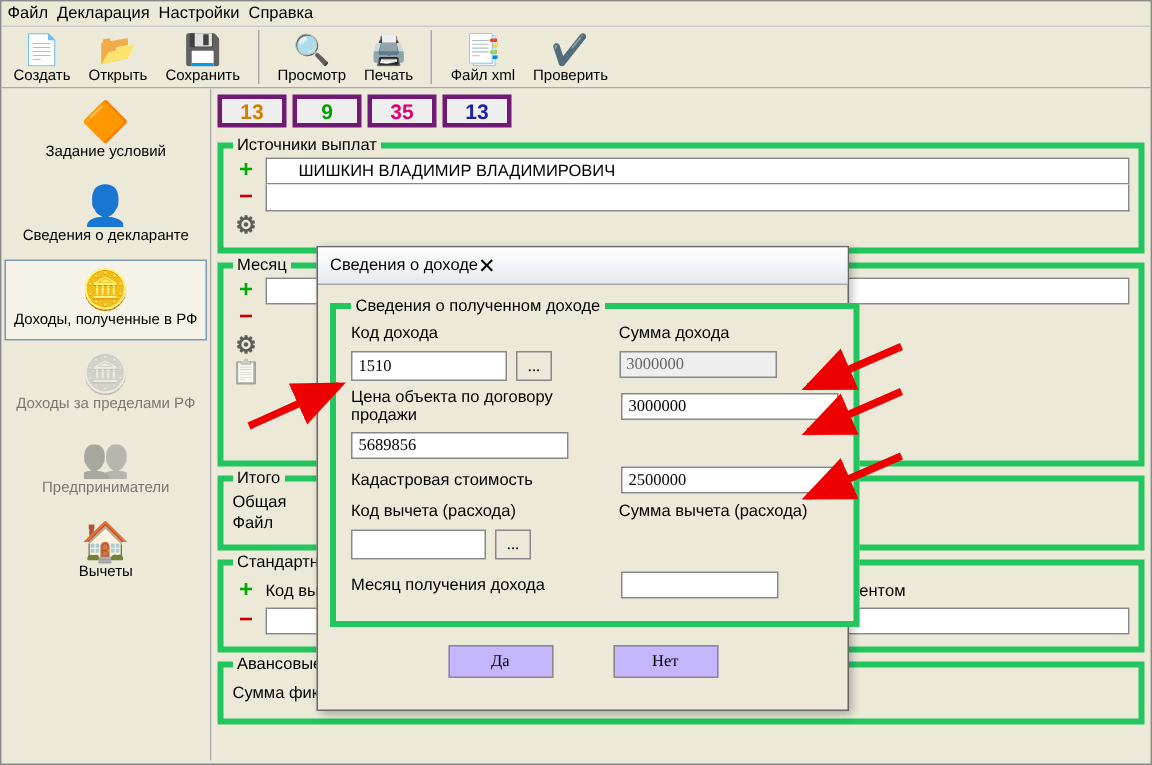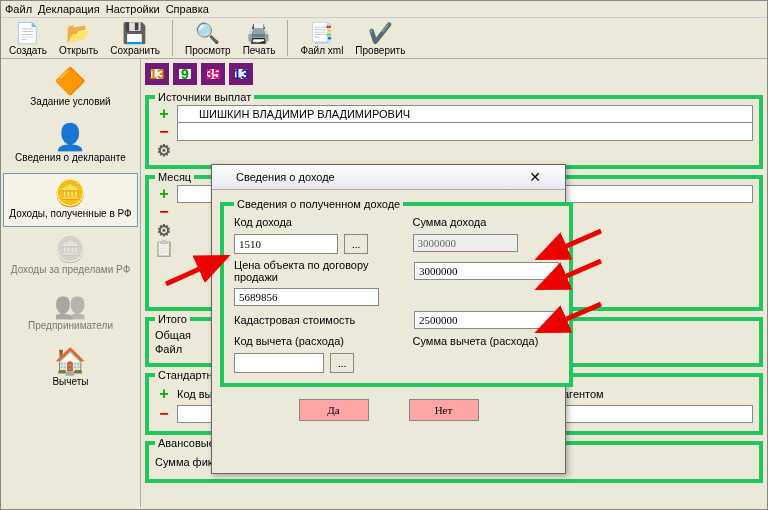--- a/index.html
+++ b/index.html
@@ -11,40 +11,40 @@
 .tbtn{display:flex;flex-direction:column;align-items:center;margin:0 6px;font-size:10px}
 .tbtn .ti{width:24px;height:24px;display:flex;align-items:center;justify-content:center;font-size:20px}
 .tsep{width:1px;height:36px;background:#aaa;margin:0 6px}
 .body{display:flex;height:calc(100% - 60px)}
 .sidebar{width:140px;background:#ece9d8;border-right:1px solid #aaa}
 .sitem{display:flex;flex-direction:column;align-items:center;padding:6px 2px;margin:2px;border:1px solid transparent;text-align:center;font-size:10px;line-height:1.2}
 .sitem.active{border:1px solid #7a98af;background:#f5f2e7}
 .sitem .si{font-size:26px;height:28px;display:flex;align-items:center}
 .main{flex:1;background:#ece9d8;position:relative;padding:4px}
 .tabs{display:flex;gap:4px;margin-bottom:6px}
-.tab{width:24px;height:22px;font-size:14px;font-weight:bold;display:flex;align-items:center;justify-content:center;border:6px solid #701a75;background:#eee}
+.tab{width:46px;height:22px;font-size:14px;font-weight:bold;display:flex;align-items:center;justify-content:center;border:3px solid #701a75;background:#eee}
 .t1{color:#d08000}.t2{color:#00a000}.t3{color:#e00070}.t4{color:#2020b0}
 fieldset{border:4px solid #22c55e;margin:2px 0;padding:2px 6px 6px;background:#ece9d8}
 legend{font-size:11px;padding:0 3px}
 .row{display:flex;align-items:center;margin:2px 0}
 .pm{width:18px;height:18px;font-size:16px;font-weight:bold;display:flex;align-items:center;justify-content:center;margin-right:4px}
 .plus{color:#0a0}.minus{color:#c00}.gear{filter:grayscale(1);opacity:.6}
 input[type=text]{border:1px solid #888;padding:2px 4px;font:11px Tahoma;background:#fff}
 input[readonly]{background:#eee;color:#666}
 .whitelist{background:#fff;border:1px solid #888;height:18px}
 .dialog{position:absolute;left:210px;top:163px;width:355px;height:310px;background:#ece9d8;border:1px solid #666;box-shadow:2px 2px 6px rgba(0,0,0,.3);z-index:10}
-.dlg-title{background:linear-gradient(#fff,#e5eaf0);padding:4px 24px;font-size:11px;border-bottom:1px solid #aaa;display:flex;justify-content:space-between;align-items:center}
+.dlg-title{background:linear-gradient(#fff,#e5eaf0);padding:4px 8px;font-size:11px;border-bottom:1px solid #aaa;display:flex;align-items:center}
 .dlg-title .x{font-family:Arial;font-size:14px;cursor:default}
 .dlg-body{padding:6px 8px}
 .dlg-body fieldset{padding:6px 10px 10px}
 .dfr{display:flex;align-items:center;margin:5px 0;font-size:11px}
 .dfr label{width:180px}
 .dfr input[type=text]{flex:0 0 105px}
 .dlg-btns{display:flex;justify-content:center;gap:40px;margin-top:12px}
-.dlg-btns button{width:70px;height:22px;border:1px solid #888;background:#fca5a5;font:11px Tahoma}
+.dlg-btns button{width:70px;height:22px;border:1px solid #888;background:#c4b5fd;font:11px Tahoma}
 .arrow{position:absolute;z-index:20}
 .arrow svg{display:block}
 .bt-gray{filter:grayscale(1);opacity:.5}
 .halfrow{display:flex;gap:32px}
 .halfrow>div{flex:1}
 .sqbtn{width:24px;height:20px;border:1px solid #888;background:#ece9d8;font:11px Tahoma;text-align:center;margin-left:6px}
 </style>
 </head>
 <body>
 
@@ -231,20 +231,24 @@
             <div style="display:flex;margin-top:6px">
               <input type="text" style="width: 90px;">
               <button class="sqbtn">...</button>
             </div>
           </div>
           <div>
               <div>Сумма вычета (расхода)</div>
             </div>
         </div>
 
+        <div class="dfr" style="margin-top:8px">
+            <label>Месяц получения дохода</label>
+          <input type="text" style="width: 55px;">
+          </div>
       </fieldset>
 
       <div class="dlg-btns">
         <button>Да</button>
         <button>Нет</button>
       </div>
     </div>
   </div>
 
   <div class="arrow" style="left:155px;top:248px">

